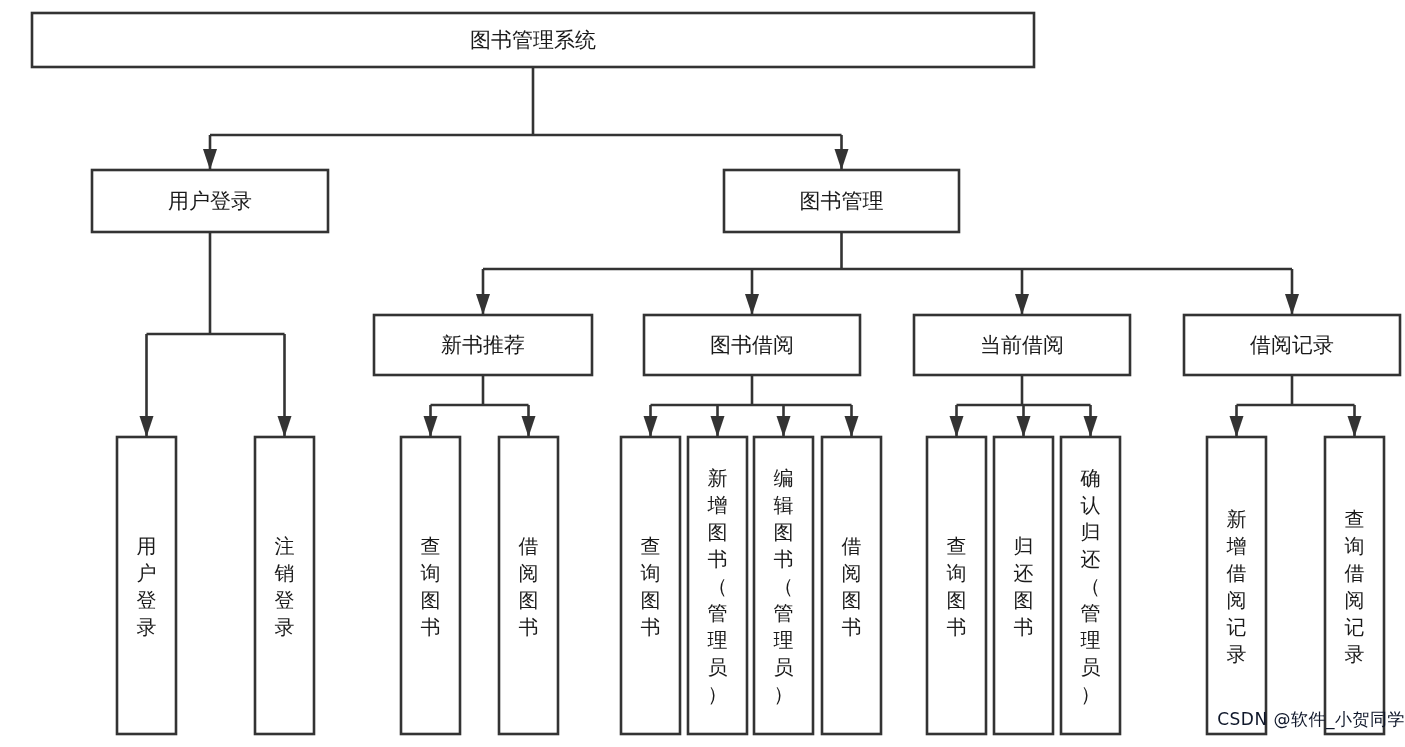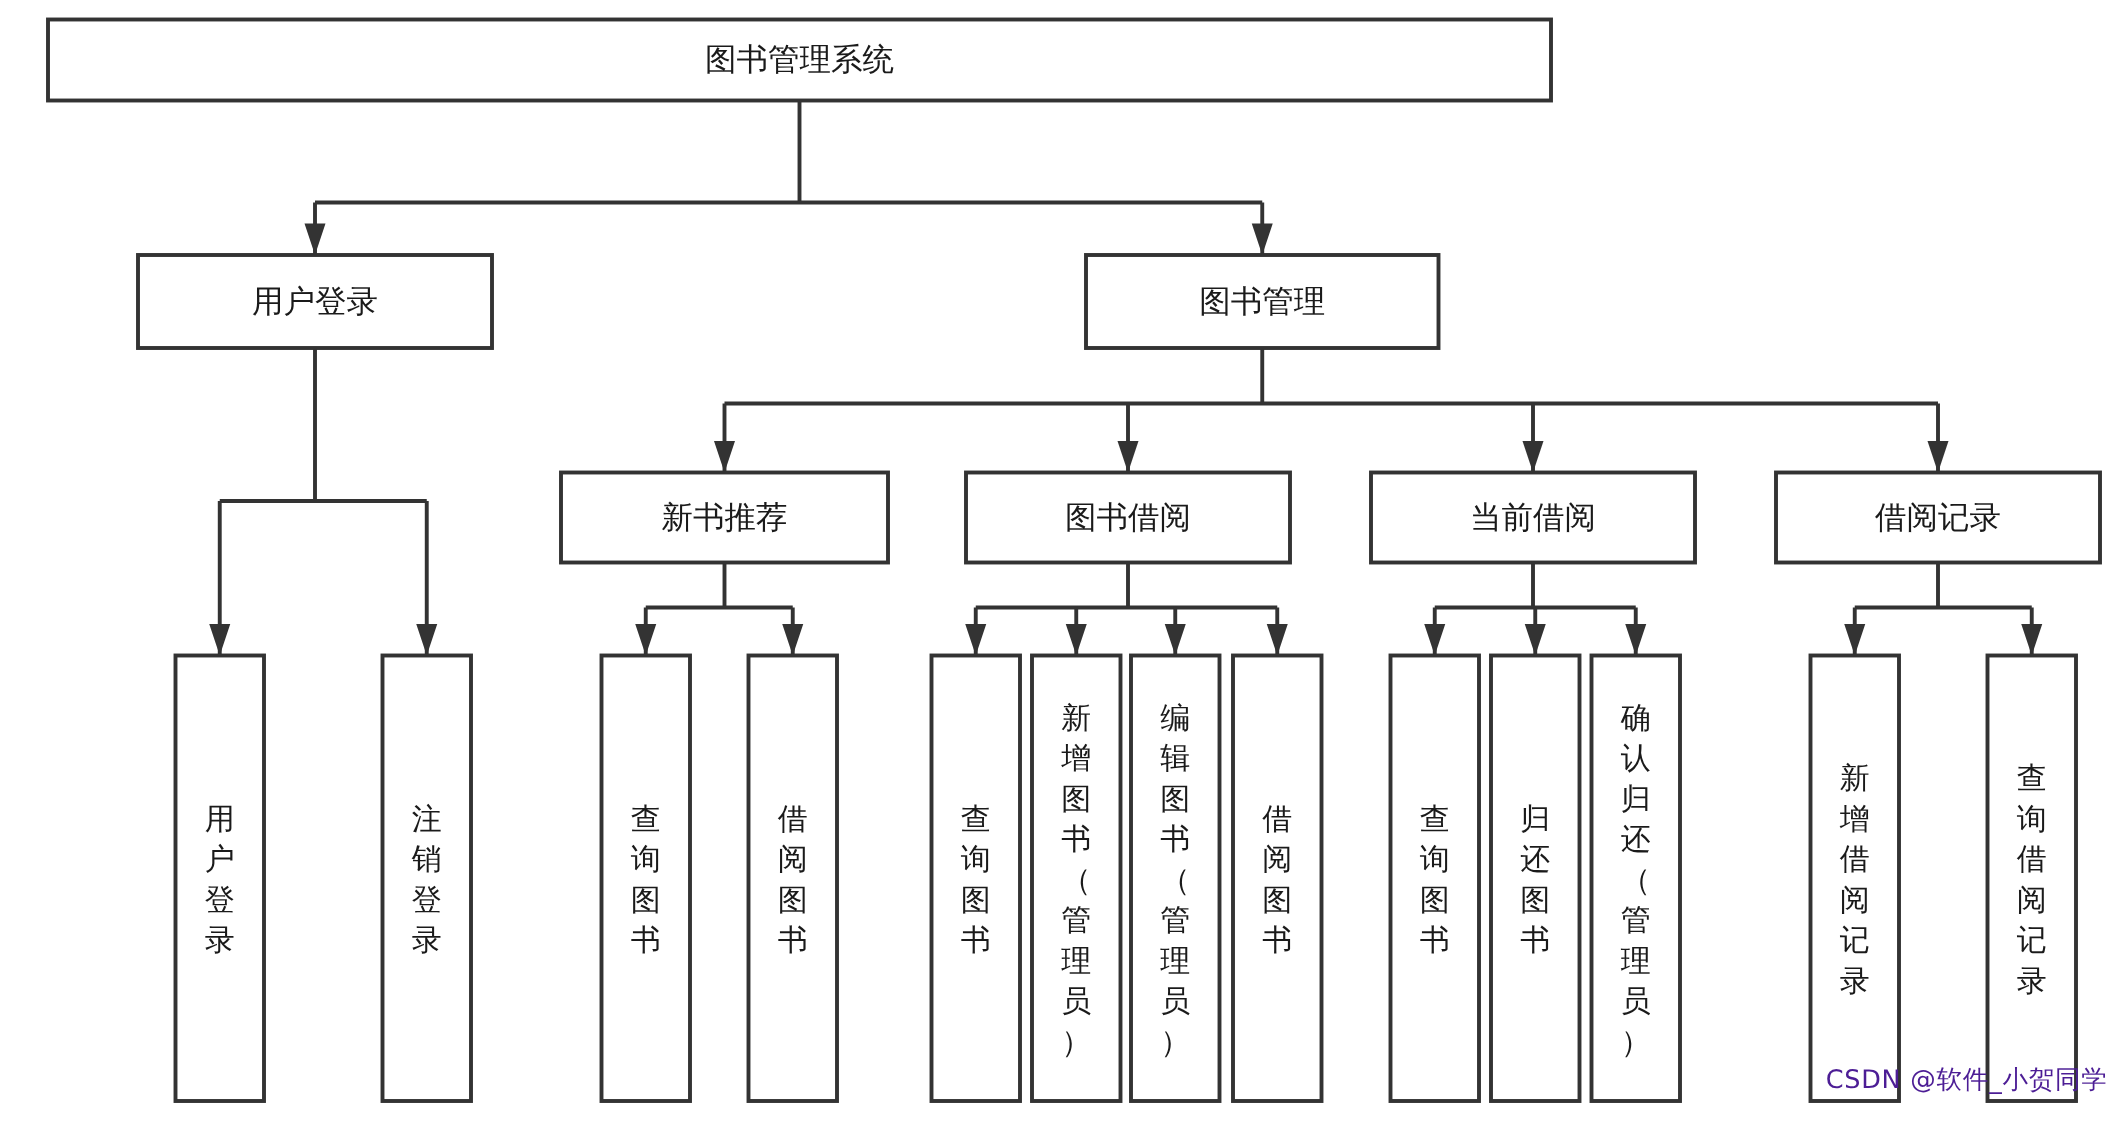--- a/index.html
+++ b/index.html
@@ -52,21 +52,21 @@
   .arrow-head {
     fill: #333333;
     stroke: none;
   }
   .watermark {
     position: absolute;
     right: 12px;
     bottom: 6px;
     font-family: "DejaVu Sans", "Liberation Sans", sans-serif;
     font-size: 17px;
-    color: #4c1d95;
+    color: #0f172a;
     letter-spacing: 0.5px;
     white-space: nowrap;
     pointer-events: none;
     text-align: center;
   }
 </style>
 </head>
 <body>
 
 <div id="diagram-root">

